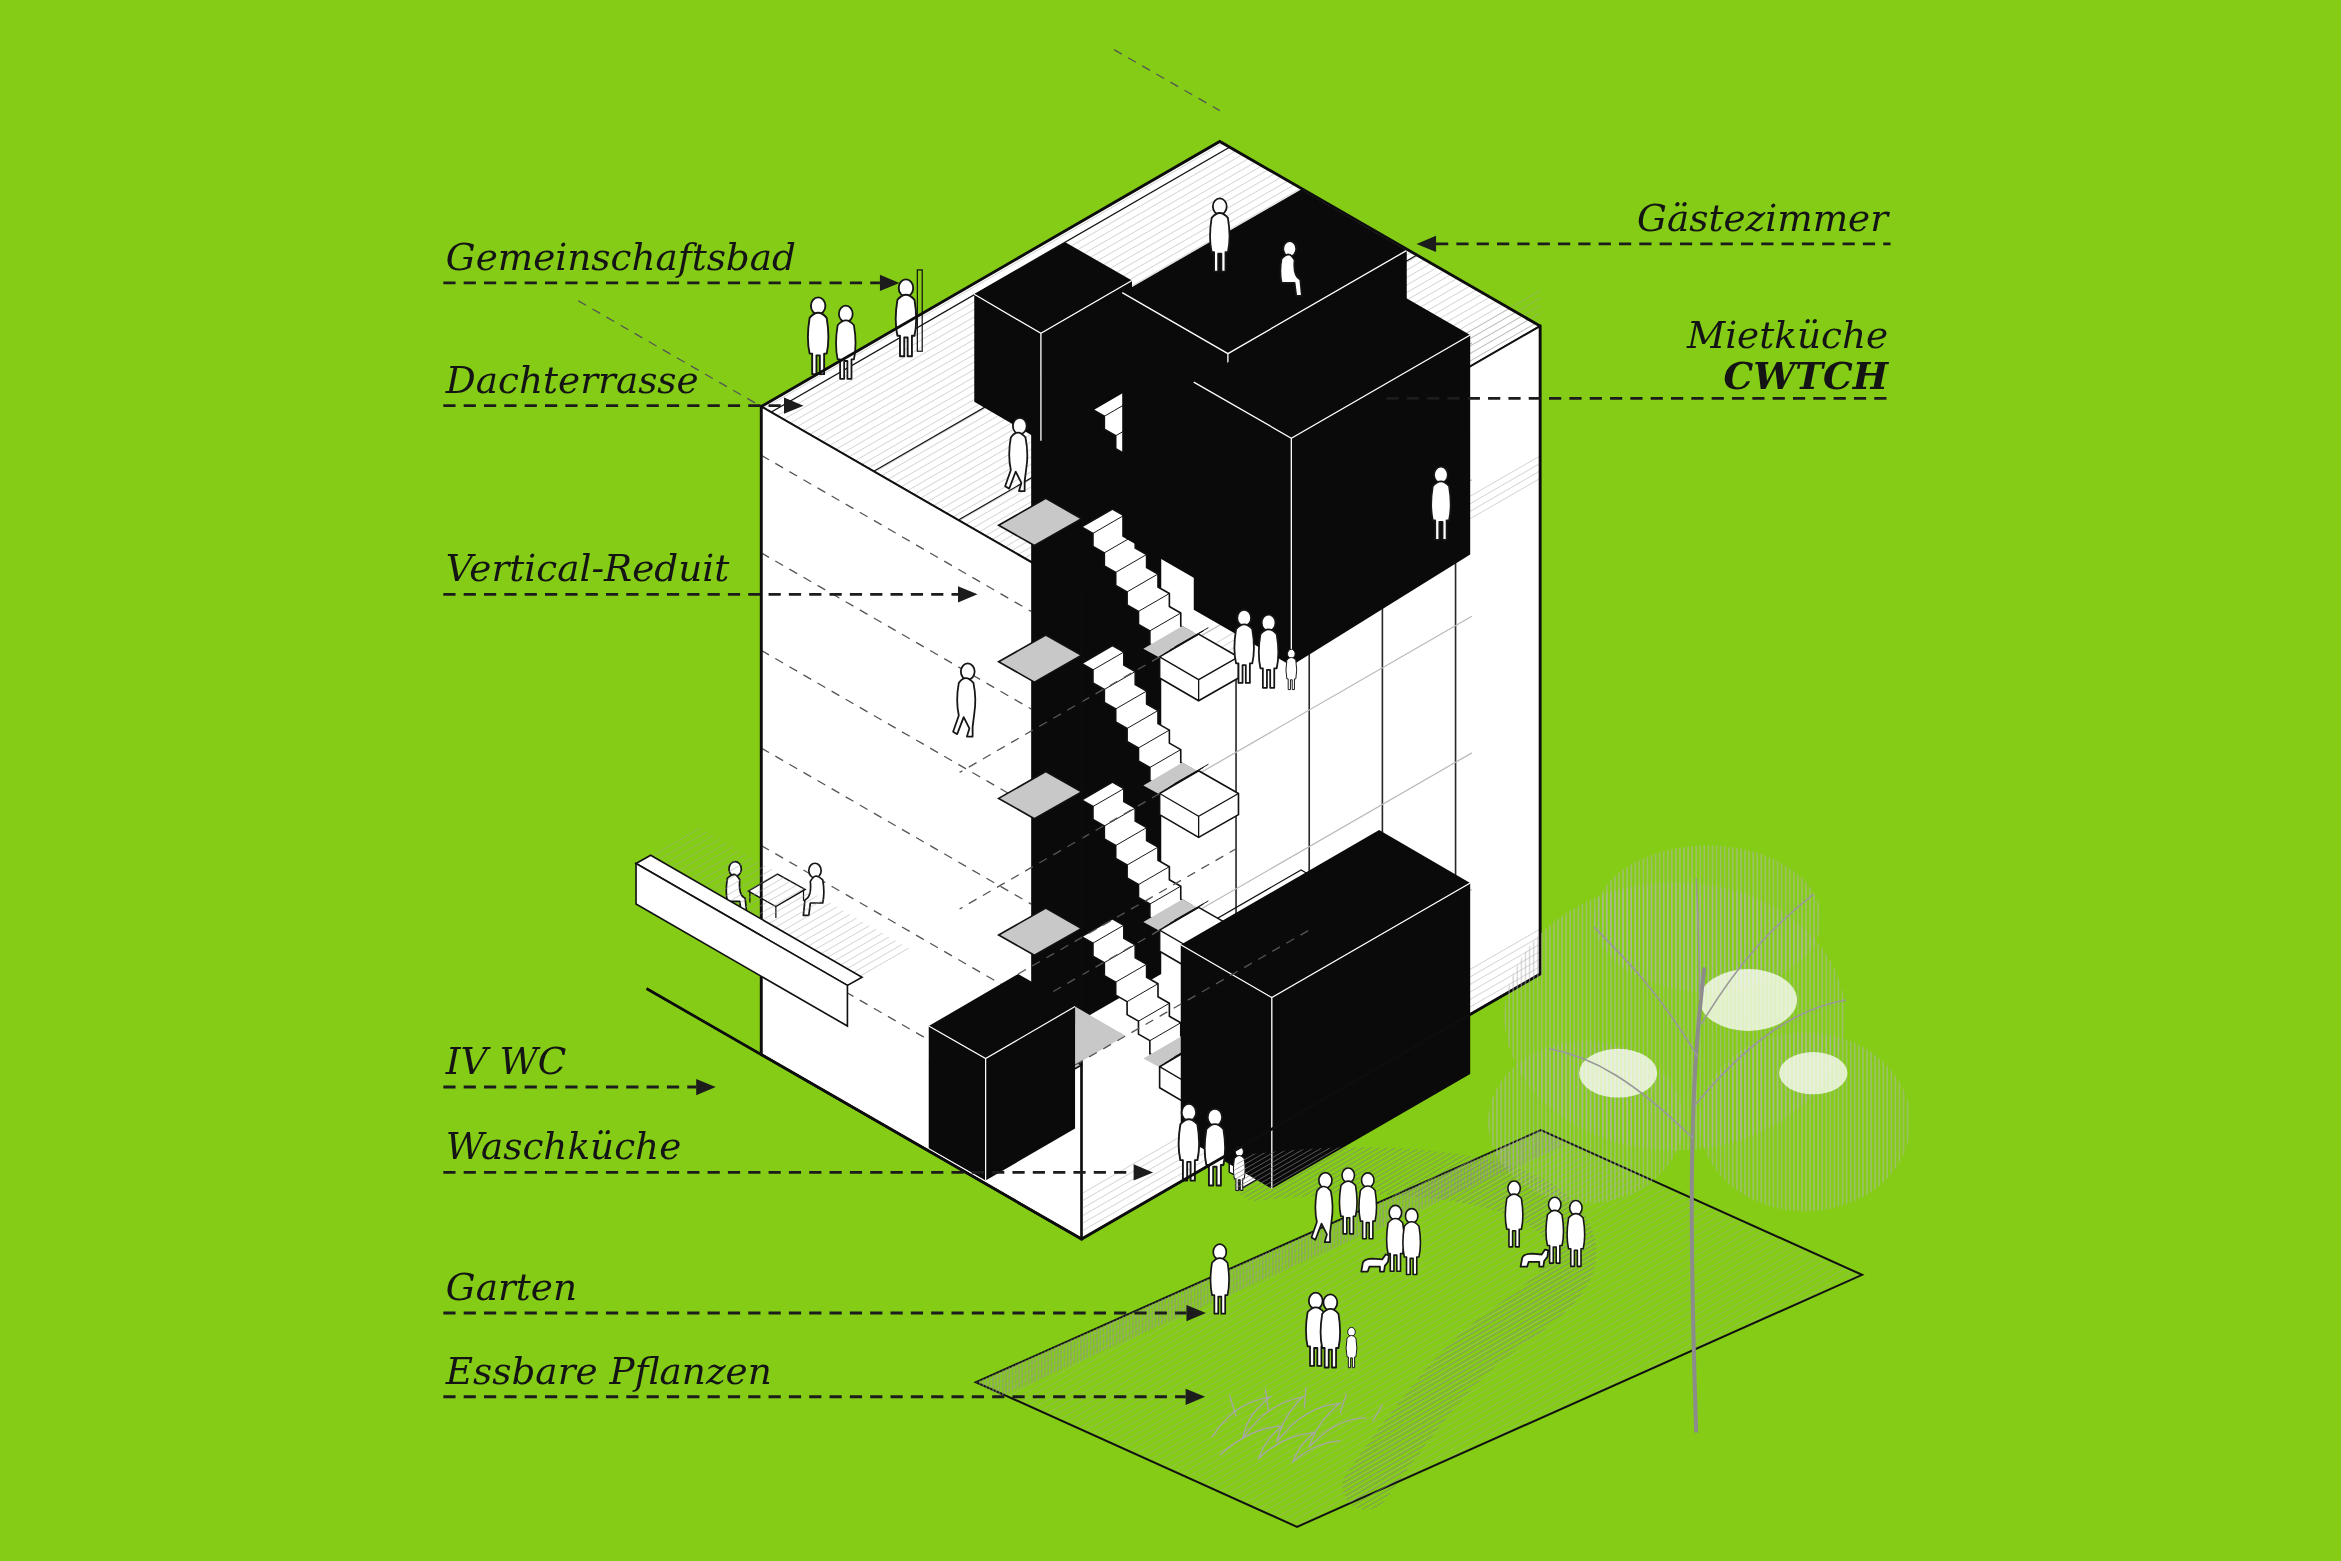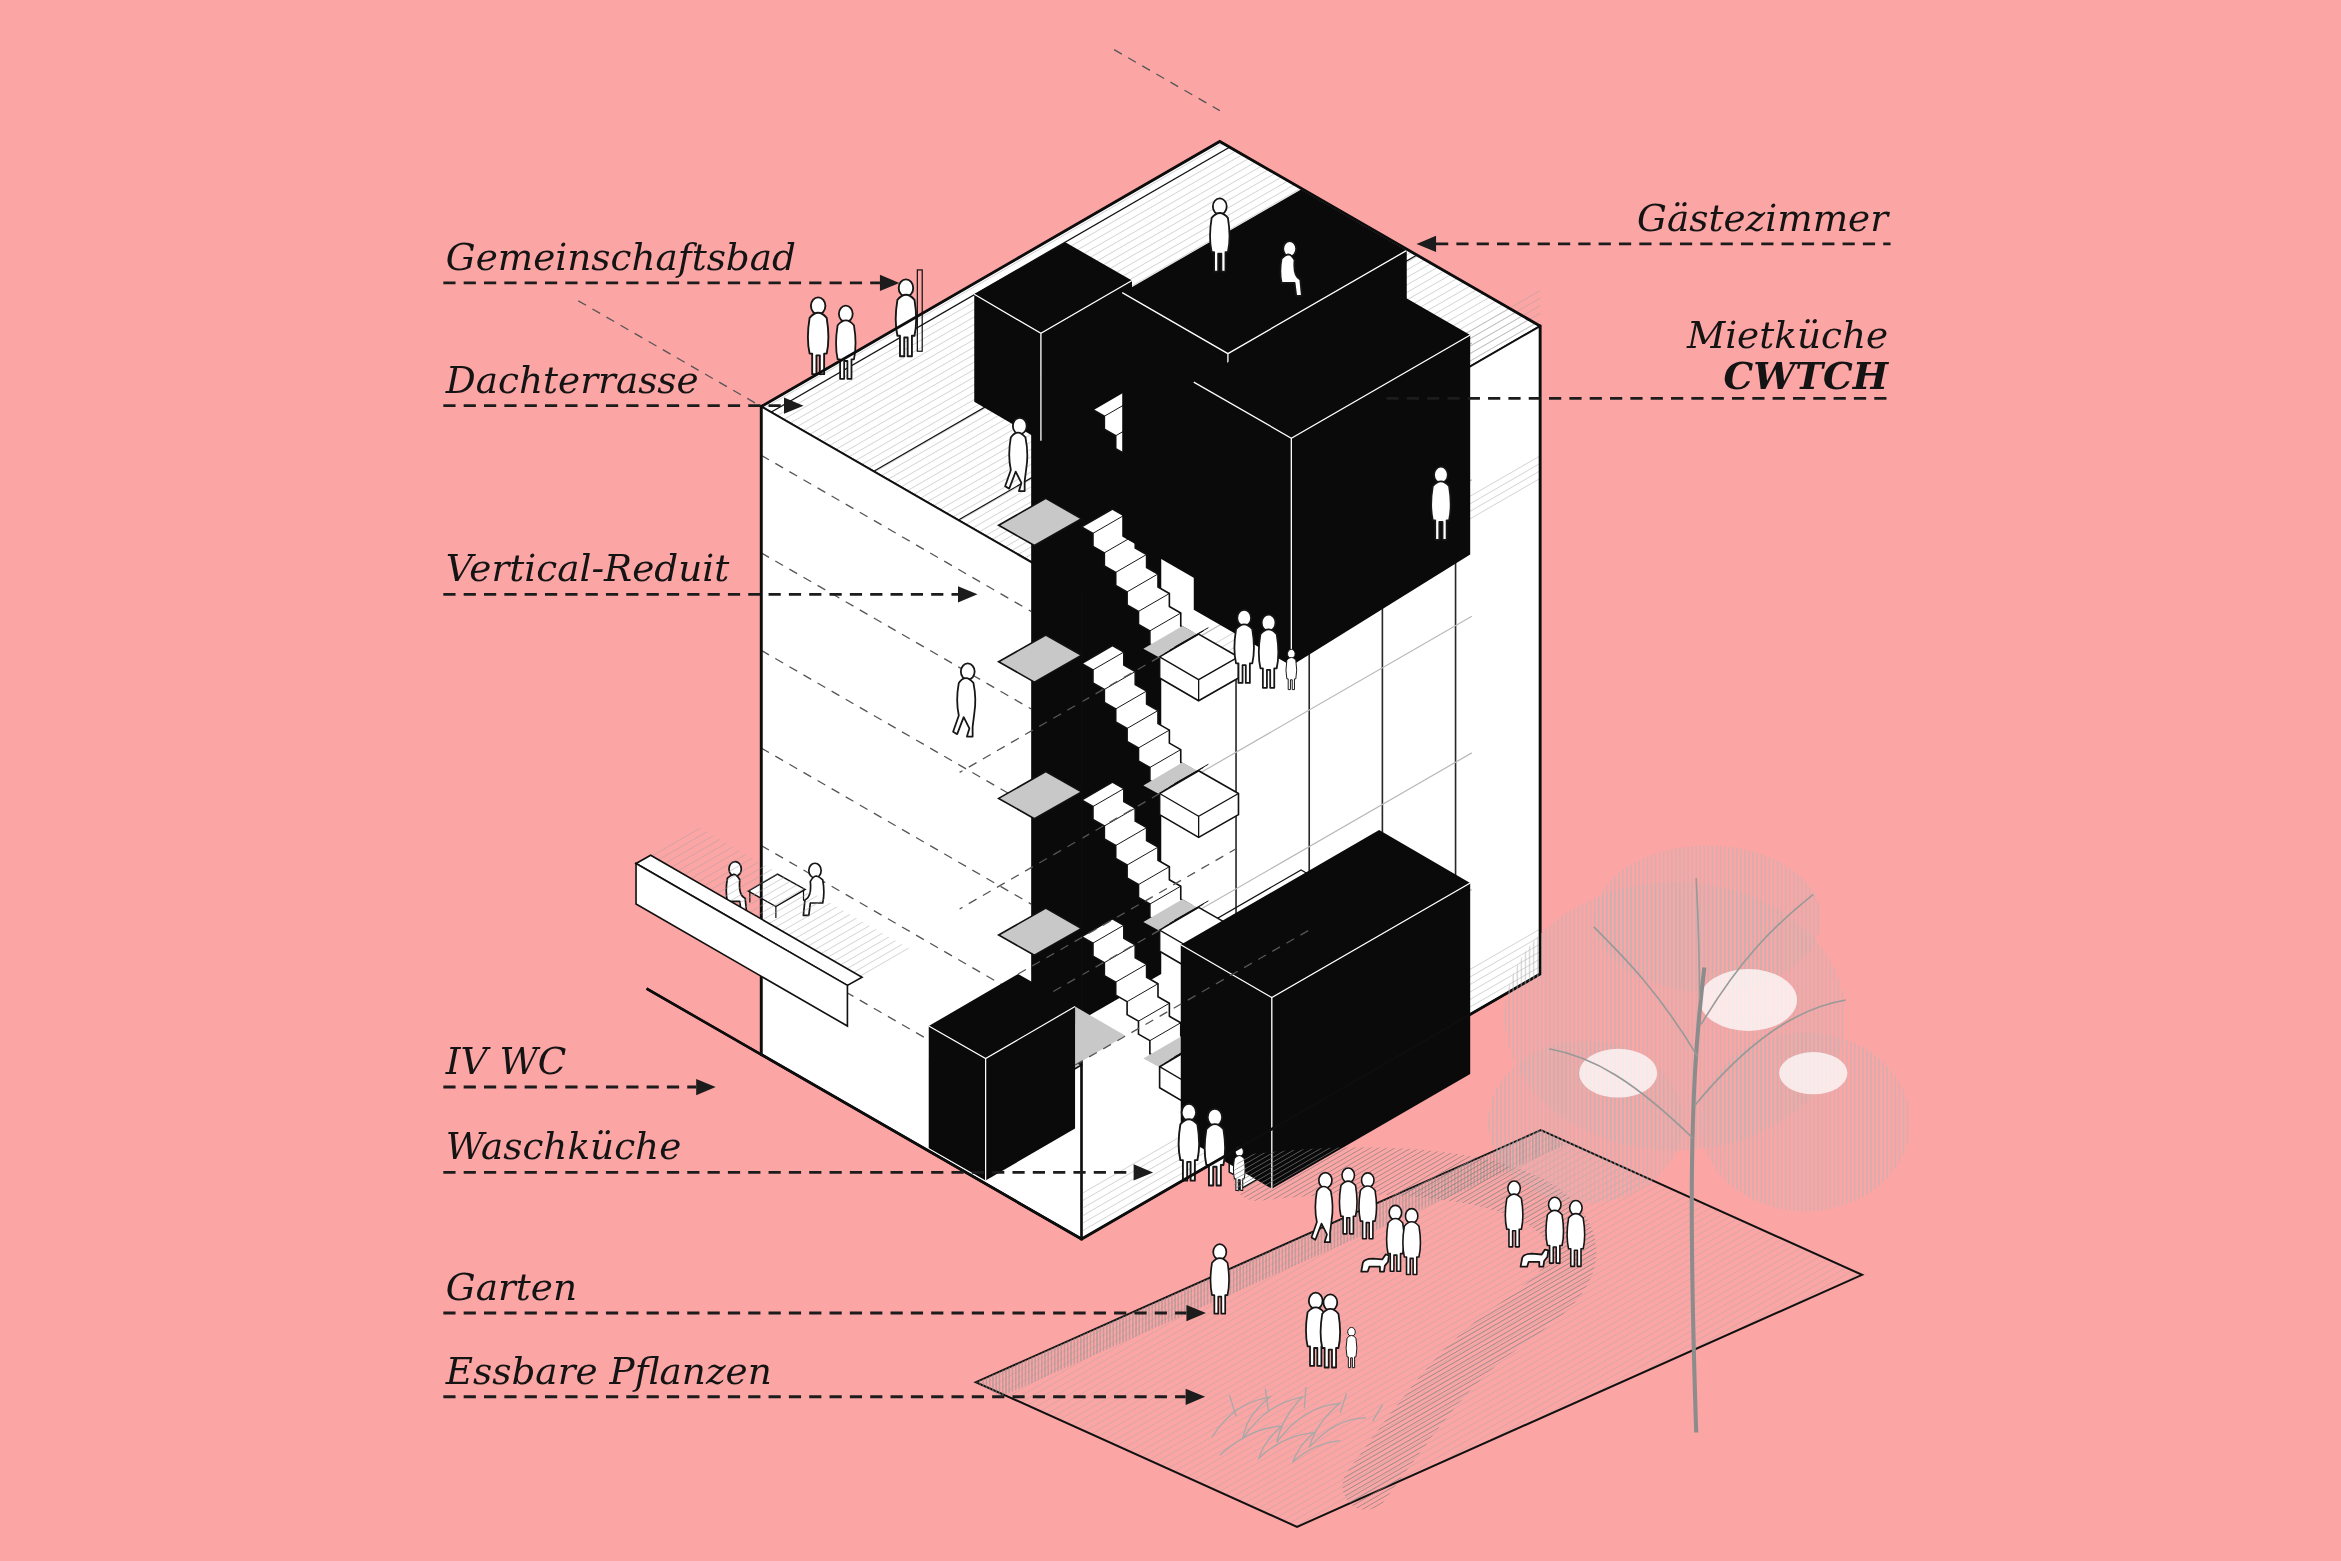--- a/index.html
+++ b/index.html
@@ -1,16 +1,16 @@
 <!DOCTYPE html>
 <html style="font-size:13px"><head>
 <meta charset="utf-8">
 <style>
   html,body{margin:0;padding:0;background:#fff;}
-  .stage{position:relative;width:2342px;height:1561px;background:#fca5a5;overflow:hidden;}
+  .stage{position:relative;width:2342px;height:1561px;background:#84cc16;overflow:hidden;}
   svg{display:block;}
   .lbl{font:italic 46px "DejaVu Serif", serif;fill:#141414;}
   .lbl-bold{font:italic bold 46px "DejaVu Serif", serif;fill:#141414;}
   .leader{stroke:#1c1c1c;stroke-width:3.5;stroke-dasharray:15 10;fill:none;}
   .arrow{fill:#1c1c1c;stroke:none;}
   .edge{stroke:#0d0d0d;fill:none;}
   .thin{stroke:#111;fill:none;}
   .dashiso{stroke:#555;stroke-width:1.6;stroke-dasharray:11 9;fill:none;}
   .figure{fill:#fff;stroke:#161616;stroke-width:2.2;stroke-linejoin:round;}
 </style>

